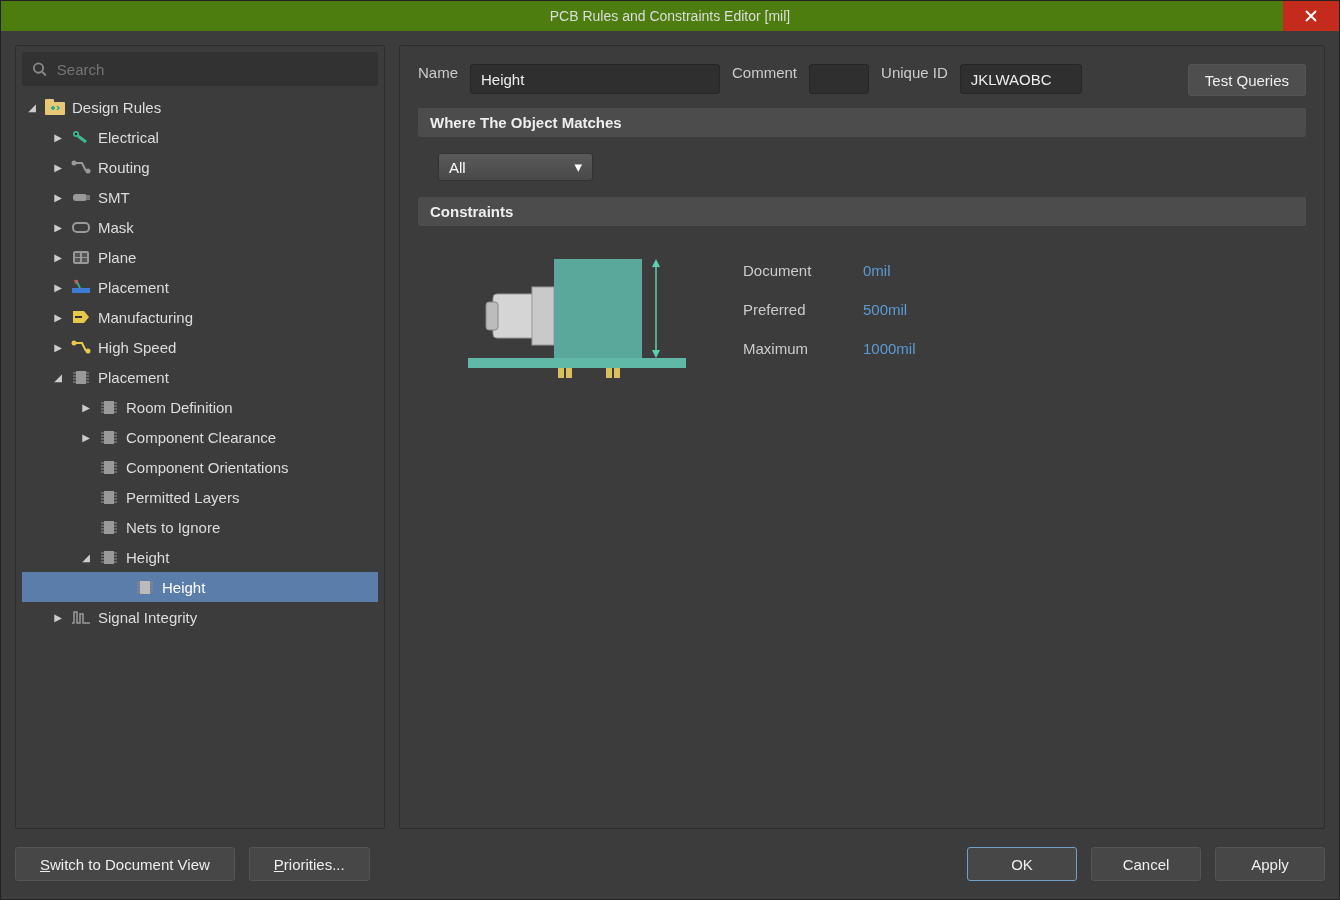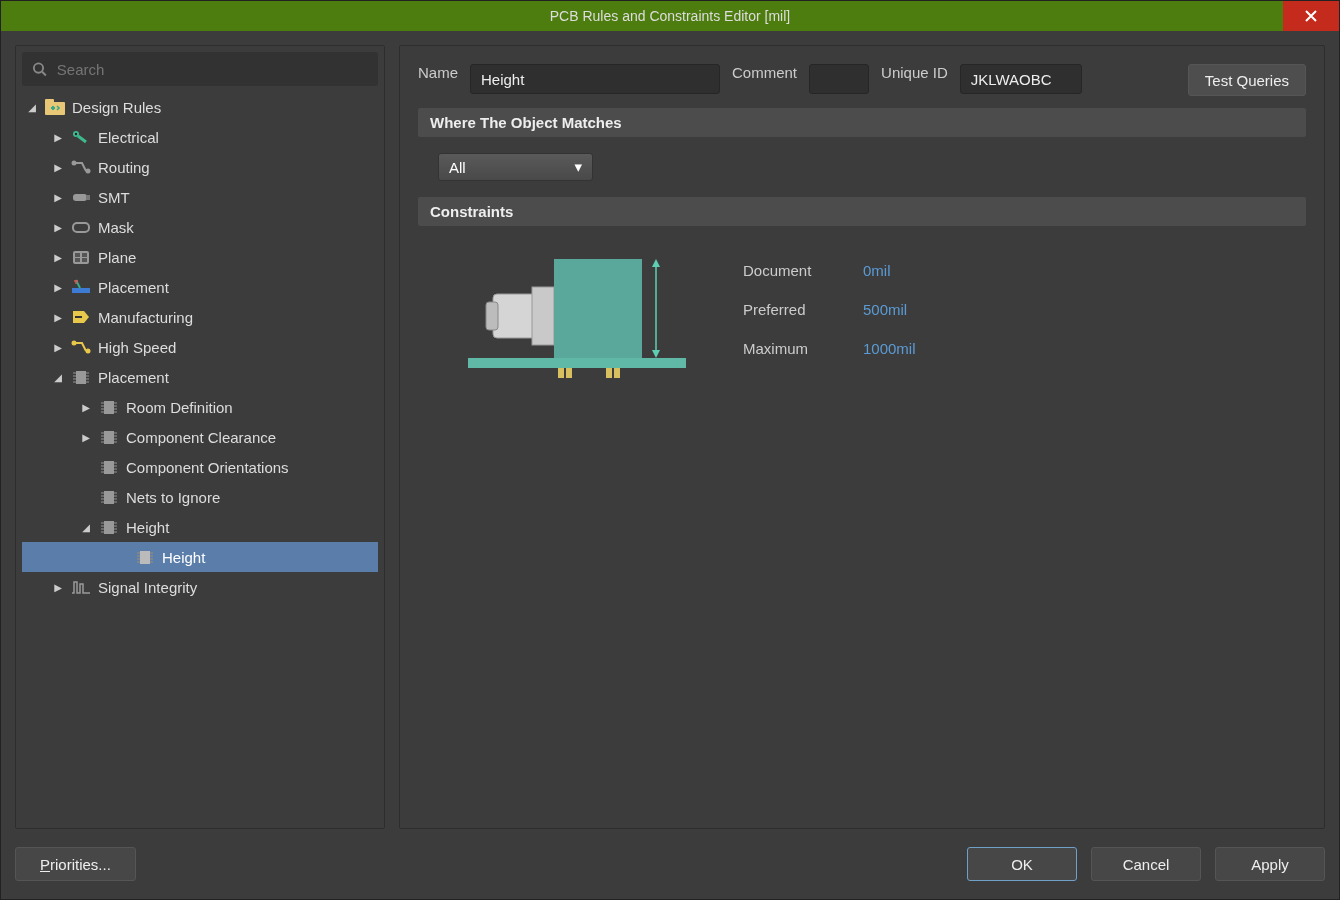--- a/index.html
+++ b/index.html
@@ -383,20 +383,30 @@
           <span>Component Orientations</span>
         </div>
         <div class="tree-item" style="padding-left:58px">
           <span class="expander" style="visibility:hidden">▶</span>
           <span class="ticon">
               <svg width="22" height="18" viewBox="0 0 22 18">
                 <rect x="6" y="3" width="10" height="13" fill="#999"></rect>
                 <path d="M3 5 H6 M3 8 H6 M3 11 H6 M3 14 H6 M16 5 H19 M16 8 H19 M16 11 H19 M16 14 H19" stroke="#777" stroke-width="1.5"></path>
               </svg>
             </span>
+          <span>Permitted Layers</span>
+        </div>
+        <div class="tree-item" style="padding-left:58px">
+          <span class="expander" style="visibility:hidden">▶</span>
+          <span class="ticon">
+              <svg width="22" height="18" viewBox="0 0 22 18">
+                <rect x="6" y="3" width="10" height="13" fill="#999"></rect>
+                <path d="M3 5 H6 M3 8 H6 M3 11 H6 M3 14 H6 M16 5 H19 M16 8 H19 M16 11 H19 M16 14 H19" stroke="#777" stroke-width="1.5"></path>
+              </svg>
+            </span>
           <span>Nets to Ignore</span>
         </div>
         <div class="tree-item" style="padding-left:58px">
           <span class="expander">◢</span>
           <span class="ticon">
               <svg width="22" height="18" viewBox="0 0 22 18">
                 <rect x="6" y="3" width="10" height="13" fill="#999"></rect>
                 <path d="M3 5 H6 M3 8 H6 M3 11 H6 M3 14 H6 M16 5 H19 M16 8 H19 M16 11 H19 M16 14 H19" stroke="#777" stroke-width="1.5"></path>
               </svg>
             </span>
@@ -474,20 +484,23 @@
           <div class="cval">500mil</div>
           <div class="lbl">Maximum</div>
           <div class="cval">1000mil</div>
         </div>
       </div>
     </div>
   </div>
 
   <div class="footer">
     <button class="fbtn">
+        <span><span class="u">S</span><span>witch to Document View</span></span>
+      </button>
+    <button class="fbtn">
         <span><span class="u">P</span>riorities...</span>
       </button>
     <div class="spacer"></div>
     <button class="fbtn primary" style="width:110px">OK</button>
     <button class="fbtn" style="width:110px">Cancel</button>
     <button class="fbtn" style="width:110px">Apply</button>
   </div>
 </div>
 
 </body></html>

